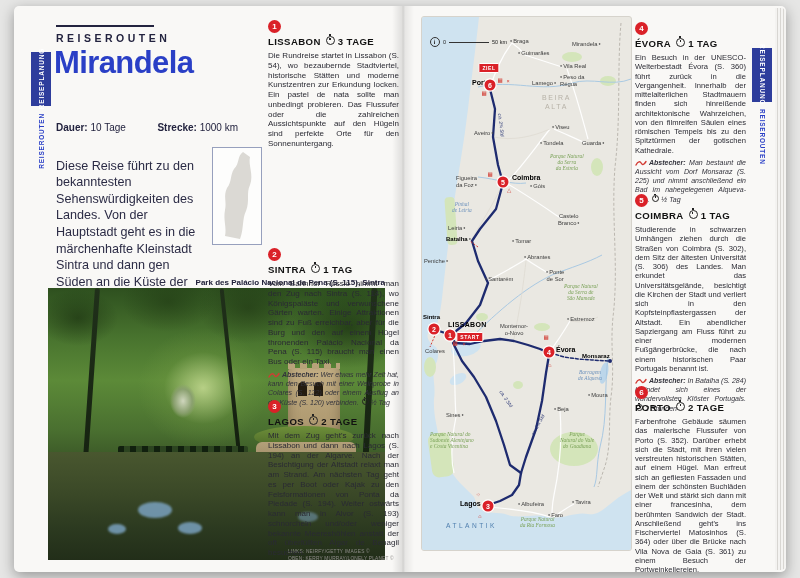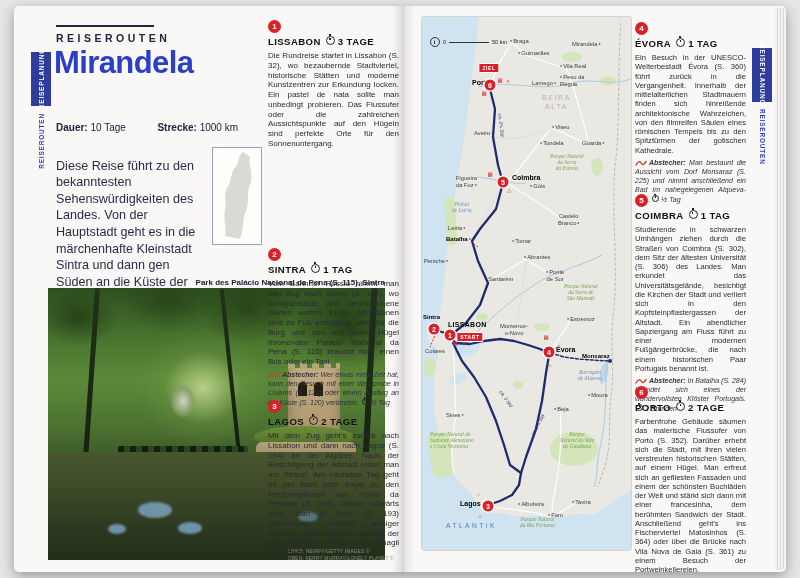--- a/index.html
+++ b/index.html
@@ -194,21 +194,21 @@
       <div>OBEN: KERRY MURRAY/LONELY PLANET ©</div>
     </div>
 
     <div class="col col-mid">
       <div id="stop-slot-0" class="stop" style="top:14px;">
   <div>
     <span class="stop-num">1</span>
     <div class="stop-head">
       <span class="stop-name">LISSABON</span><span class="clock"></span><span class="stop-duration">3 TAGE</span>
     </div>
-    <p class="stop-body">Die Rundreise startet in Lissabon (S. 32), wo bezaubernde Stadtviertel, historische Stätten und moderne Kunstzentren zur Erkundung locken. Ein pastel de nata sollte man unbedingt probieren. Das Flussufer oder die zahlreichen Aussichtspunkte auf den Hügeln sind perfekte Orte für den Sonnenuntergang.</p>
+    <p class="stop-body">Die Rundreise startet in Lissabon (S. 54), wo bezaubernde Stadtviertel, historische Stätten und moderne Kunstzentren zur Erkundung locken. Ein pastel de nata sollte man unbedingt probieren. Das Flussufer oder die zahlreichen Aussichtspunkte auf den Hügeln sind perfekte Orte für den Sonnenuntergang.</p>
 
   </div>
 </div>
       <div class="market-photo">
         <div class="mp-shelf"></div>
         <div class="mp-hair"></div>
         <div class="mp-woman"></div>
         <div class="mp-bag"></div>
       </div>
       <div id="stop-slot-1" class="stop" style="top:242px;">

